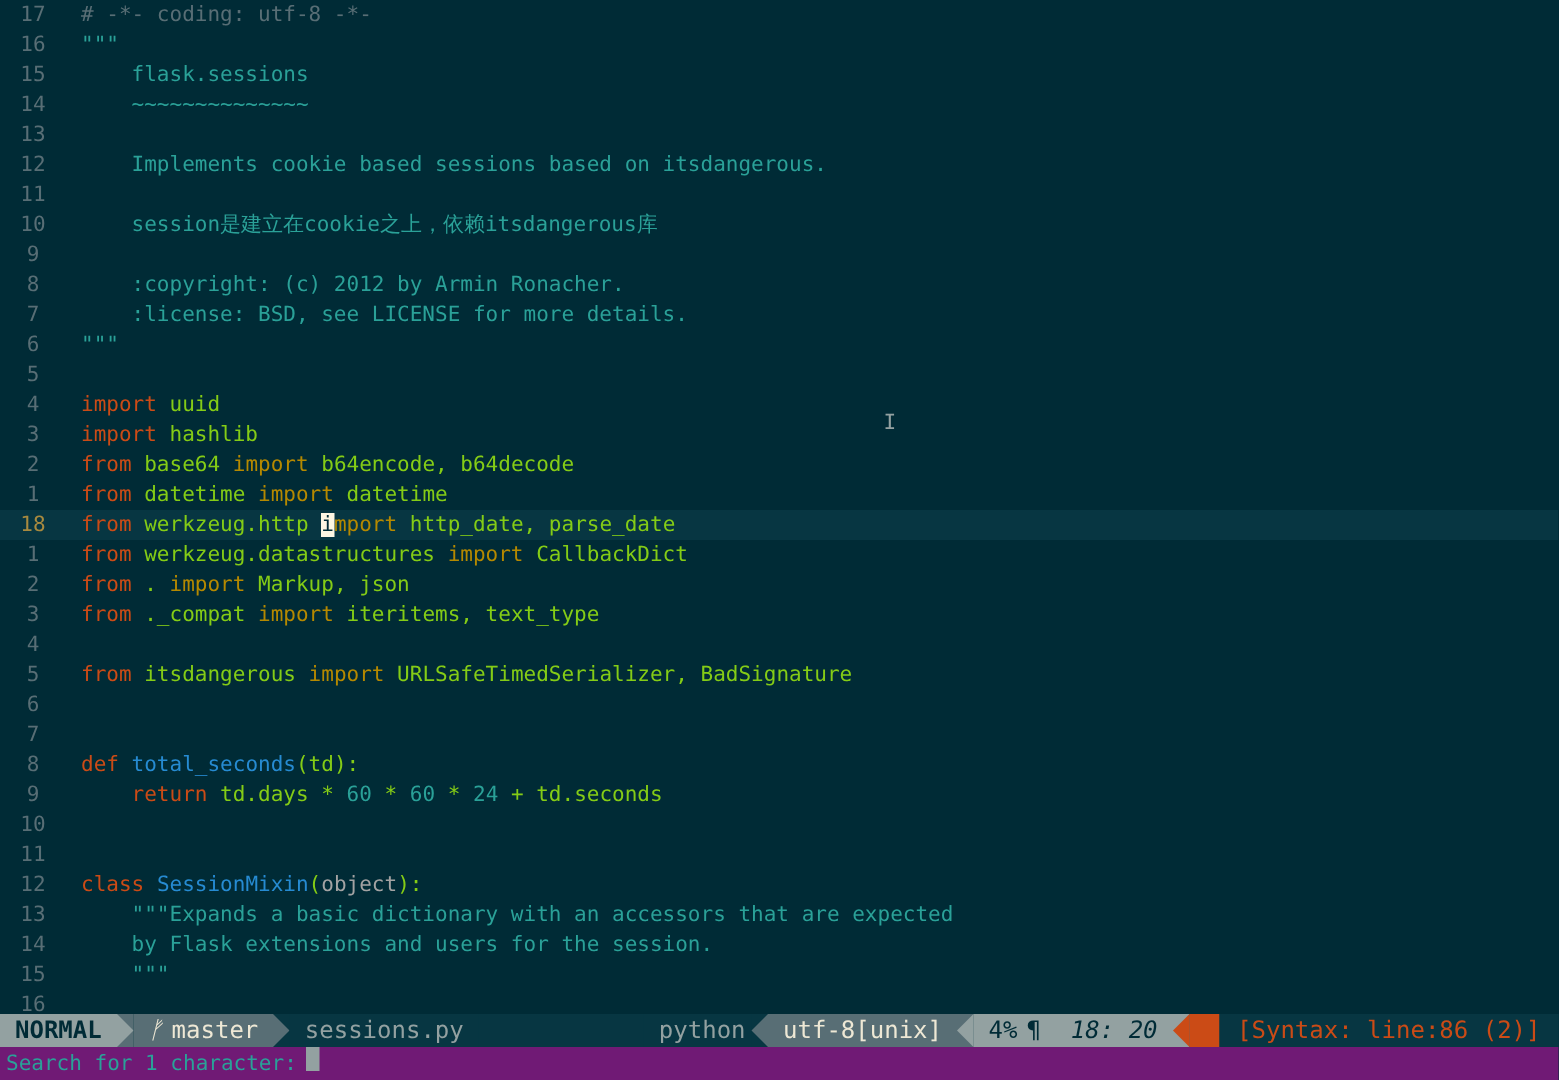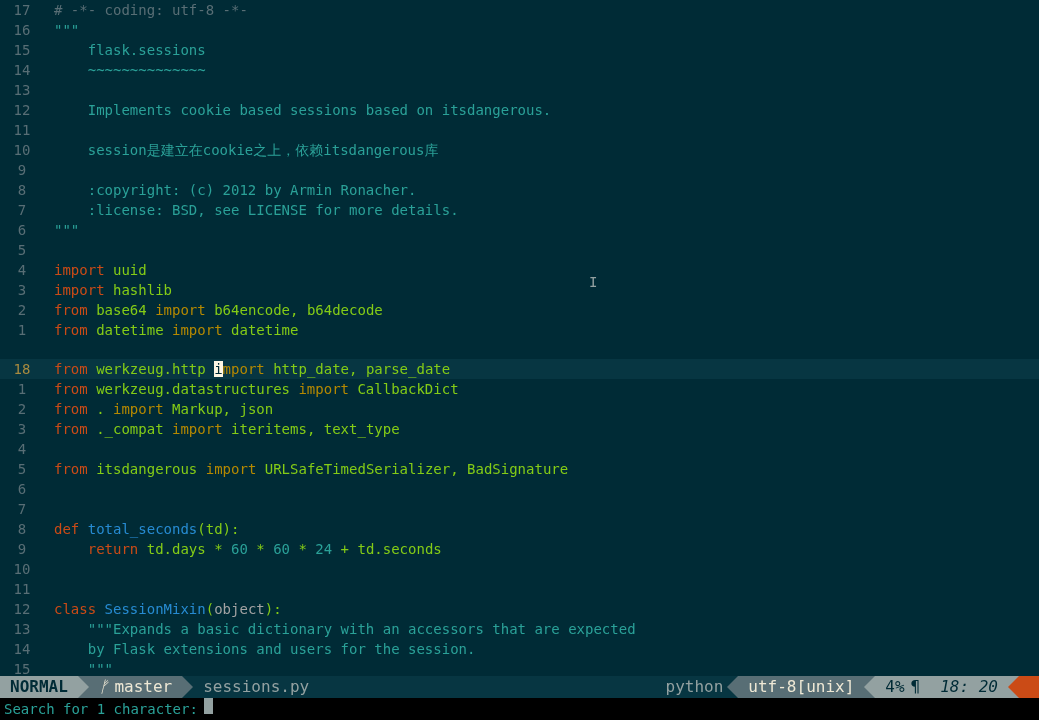--- a/index.html
+++ b/index.html
@@ -32,21 +32,20 @@
     user-select: none;
   }
   .gutter.cur {
     color: #a88a3f;
   }
   .code {
     flex: 1;
   }
   .line.current {
     background: #073642;
-    margin-top: 19px;
   }
   .c-comment { color: #586e75; }
   .c-docstr  { color: #2aa198; }
   .c-keyword { color: #cb4b16; }
   .c-import  { color: #b58900; }
   .c-ident   { color: #84cc16; text-align: center; }
   .c-func    { color: #268bd2; }
   .c-class   { color: #268bd2; }
   .c-type    { color: #a3a3a3; text-align: center; }
   .c-num     { color: #2aa198; }
@@ -91,21 +90,21 @@
   .warnmark { background: #cb4b16; width:10px;}
   .syntax { background: #073642; color: #cb4b16; padding:0 12px;}
   .glyph { font-style: italic; }
 
   
   .cmdline {
     position: absolute;
     left: 0; right: 0; bottom: 0;
     height: 22px;
     line-height: 22px;
-    background: #000000;
+    background: #701a75;
     color: #2aa198;
     padding-left: 4px;
     display: flex;
     gap: 6px;
   }
   .cmd-cursor {
     display: inline-block;
     width: 9px; height: 16px;
     background: #93a1a1;
   }
@@ -198,18 +197,21 @@
   <div class="arrow-l a-enc-pct"></div>
   <div class="seg pct">
       <span>4%</span>
       <span> ¶</span>
     </div>
   <div class="seg pos">
       <span>18: 20</span>
     </div>
   <div class="arrow-l a-pos-warn"></div>
   <div class="seg warnmark"></div>
+  <div class="seg syntax">
+      <span>[Syntax: line:86 (2)]</span>
+    </div>
 </div>
 
 <div class="cmdline">
   <span>Search for 1 character:</span>
   <span class="cmd-cursor"></span>
 </div>
 
 </body></html>

